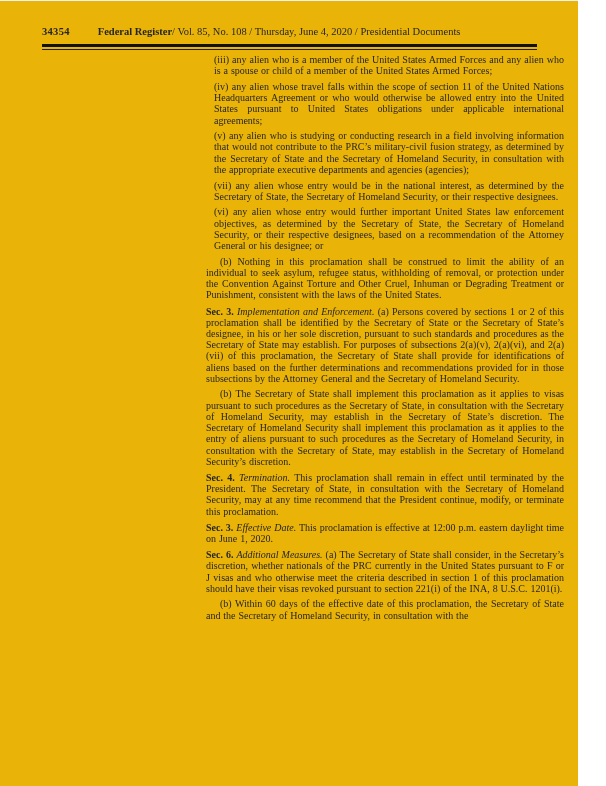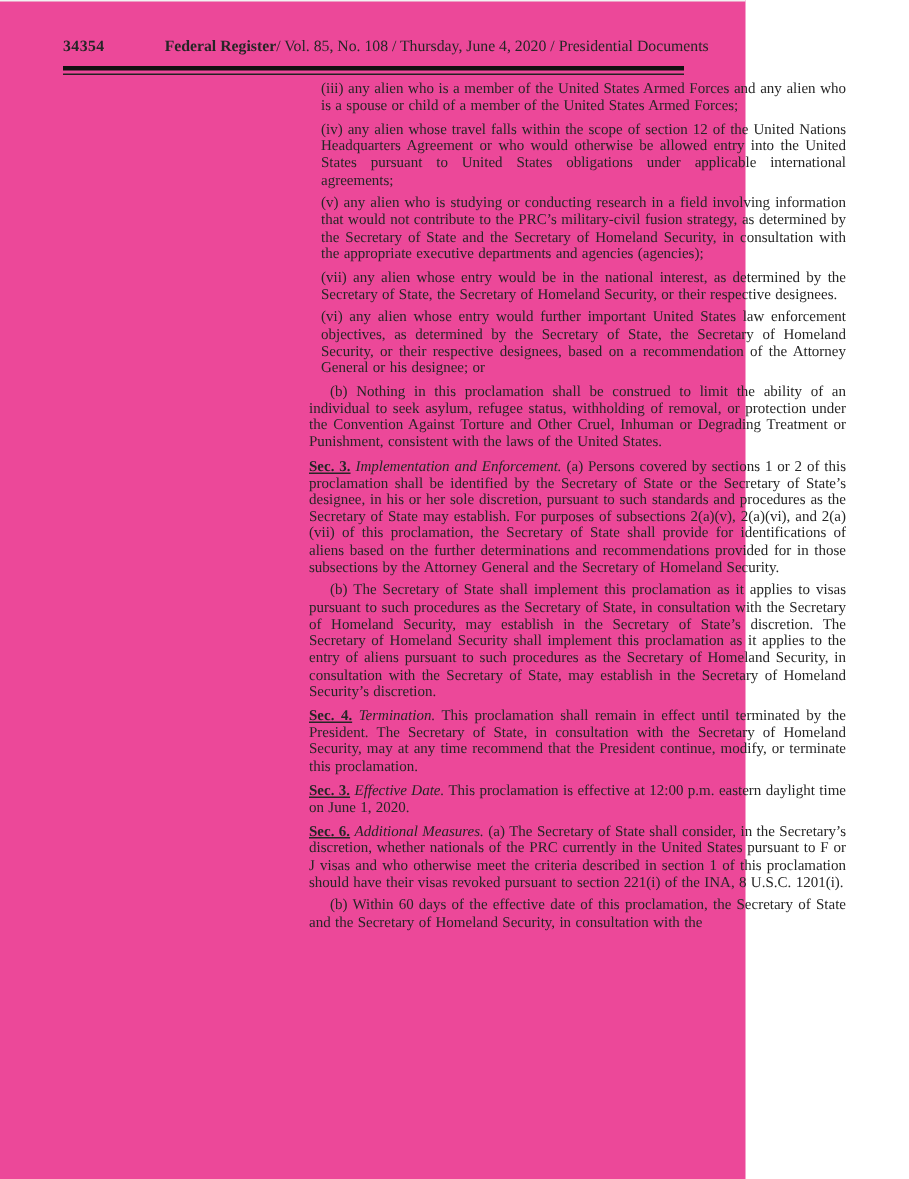--- a/index.html
+++ b/index.html
@@ -11,23 +11,23 @@
     width: 606px;
     height: 786px;
     position: relative;
     font-family: "Liberation Serif", "DejaVu Serif", serif;
     color: #262626;
     overflow: hidden;
   }
   .page {
     position: absolute;
     top: 0; left: 0;
-    width: 497px;
+    width: 578px;
     height: 786px;
-    background: #ec4899;
+    background: #eab308;
     border-top: 1px solid #f2f2f2;
   }
   
   .fr-header {
     position: absolute;
     left: 42px;
     right: 41px;
     top: 25px;
   }
   .fr-header-line {
@@ -35,21 +35,21 @@
     align-items: baseline;
     font-size: 10.5px;
     line-height: 12px;
     white-space: nowrap;
   }
   .page-number {
     font-weight: bold;
     letter-spacing: 0.3px;
   }
   .header-title {
-    margin-left: 40px;
+    margin-left: 28px;
   }
   .journal-name {
     font-weight: bold;
   }
   .issue-info {
     font-weight: normal;
   }
   .rule-thick {
     margin-top: 6px;
     height: 3px;
@@ -78,21 +78,20 @@
     margin-left: 8px;
   }
   .para.hang {
     text-indent: 14px;
   }
   .para.section {
     margin-top: 5px;
   }
   .sec-label {
     font-weight: bold;
-    text-decoration: underline;
   }
   .sec-title {
     font-style: italic;
   }
 </style>
 </head>
 <body>
 
 <div class="page">
 
@@ -101,21 +100,21 @@
       <span class="page-number">34354</span>
       <span class="header-title"><span class="journal-name">Federal Register</span><span class="issue-info">/ Vol. 85, No. 108 / Thursday, June 4, 2020 / Presidential Documents</span></span>
     </div>
     <div class="rule-thick"></div>
     <div class="rule-thin"></div>
   </div>
 
   <div class="doc-column">
 
     <p class="para item">(iii) any alien who is a member of the United States Armed Forces and any alien who is a spouse or child of a member of the United States Armed Forces;</p>
-    <p class="para item">(iv) any alien whose travel falls within the scope of section 12 of the United Nations Headquarters Agreement or who would otherwise be allowed entry into the United States pursuant to United States obligations under applicable international agreements;</p>
+    <p class="para item">(iv) any alien whose travel falls within the scope of section 11 of the United Nations Headquarters Agreement or who would otherwise be allowed entry into the United States pursuant to United States obligations under applicable international agreements;</p>
     <p class="para item">(v) any alien who is studying or conducting research in a field involving information that would not contribute to the PRC’s military-civil fusion strategy, as determined by the Secretary of State and the Secretary of Homeland Security, in consultation with the appropriate executive departments and agencies (agencies);</p>
     <p class="para item">(vii) any alien whose entry would be in the national interest, as determined by the Secretary of State, the Secretary of Homeland Security, or their respective designees.</p>
     <p class="para item">(vi) any alien whose entry would further important United States law enforcement objectives, as determined by the Secretary of State, the Secretary of Homeland Security, or their respective designees, based on a recommendation of the Attorney General or his designee; or</p>
 
     <p class="para hang">(b) Nothing in this proclamation shall be construed to limit the ability of an individual to seek asylum, refugee status, withholding of removal, or protection under the Convention Against Torture and Other Cruel, Inhuman or Degrading Treatment or Punishment, consistent with the laws of the United States.</p>
 
     <p class="para section"><b class="sec-label">Sec. 3.</b> <i class="sec-title">Implementation and Enforcement.</i> <span>(a) Persons covered by sections 1 or 2 of this proclamation shall be identified by the Secretary of State or the Secretary of State’s designee, in his or her sole discretion, pursuant to such standards and procedures as the Secretary of State may establish. For purposes of subsections 2(a)(v), 2(a)(vi), and 2(a)(vii) of this proclamation, the Secretary of State shall provide for identifications of aliens based on the further determinations and recommendations provided for in those subsections by the Attorney General and the Secretary of Homeland Security.</span></p>
 
     <p class="para hang">(b) The Secretary of State shall implement this proclamation as it applies to visas pursuant to such procedures as the Secretary of State, in consultation with the Secretary of Homeland Security, may establish in the Secretary of State’s discretion. The Secretary of Homeland Security shall implement this proclamation as it applies to the entry of aliens pursuant to such procedures as the Secretary of Homeland Security, in consultation with the Secretary of State, may establish in the Secretary of Homeland Security’s discretion.</p>
 

